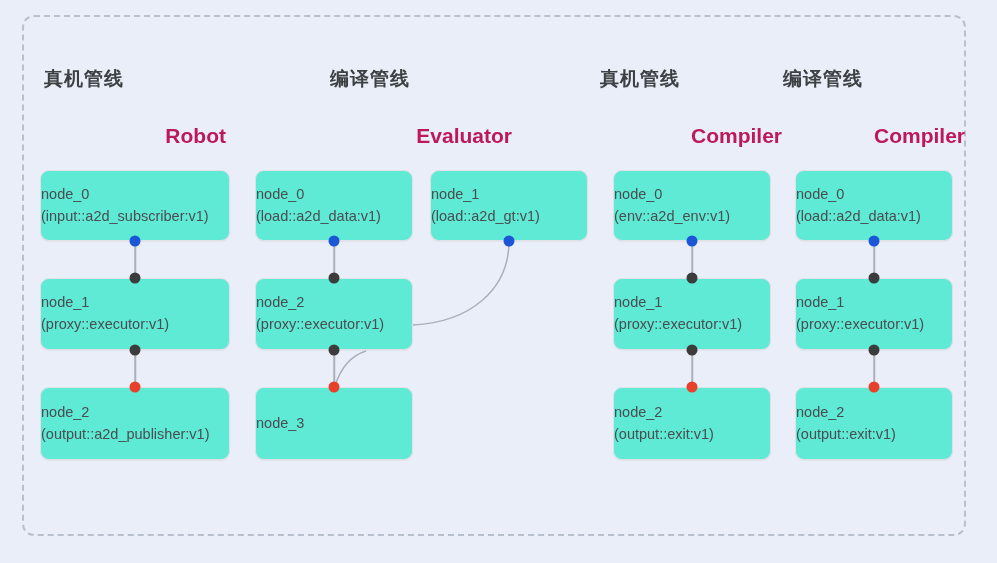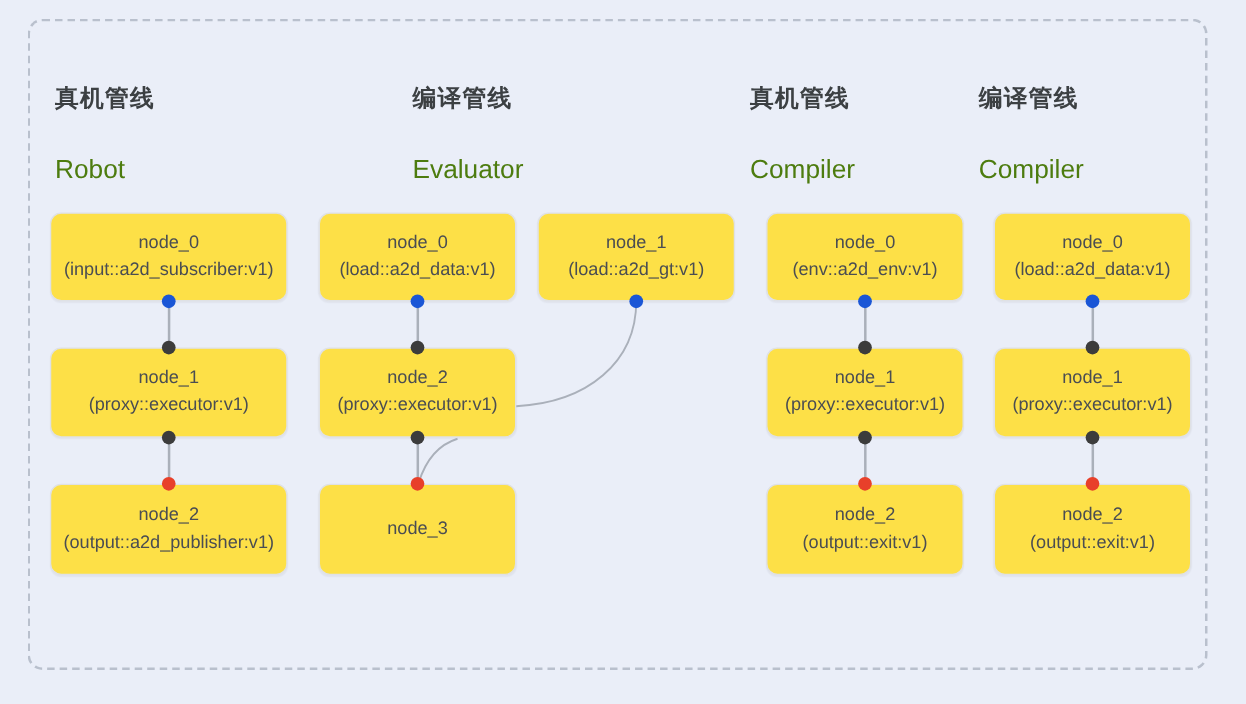--- a/index.html
+++ b/index.html
@@ -39,35 +39,34 @@
   .col-title-cn {
     font-size: 19px;
     font-weight: bold;
     color: #3c4043;
     letter-spacing: 1px;
     white-space: nowrap;
   }
   .col-title-en {
     position: absolute;
     font-size: 21px;
-    color: #4d7c0f;
-    font-weight: 400;
-    white-space: nowrap;
-    text-align: left;
+    color: #be185d;
+    font-weight: 700;
+    white-space: nowrap;
+    text-align: right;
   }
 
   
   .node-box {
     position: absolute;
-    background: #fde047;
+    background: #5eead4;
     border: 1px solid #dfe1e5;
     border-radius: 9px;
     display: flex;
     flex-direction: column;
-    align-items: center;
     justify-content: center;
     box-shadow: 0 1px 1px rgba(60,64,67,0.06);
   }
   .node-id {
     font-size: 14.5px;
     color: #4a4d52;
     line-height: 1.5;
     white-space: nowrap;
   }
   .node-type {

